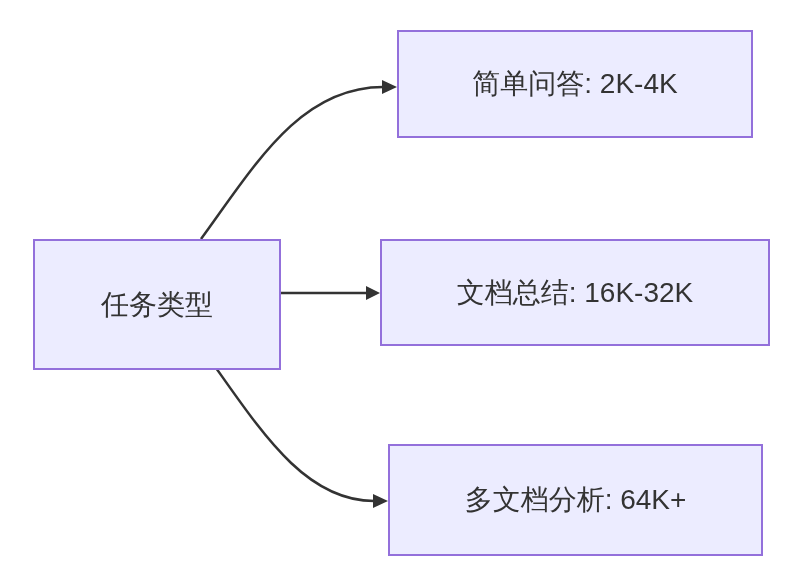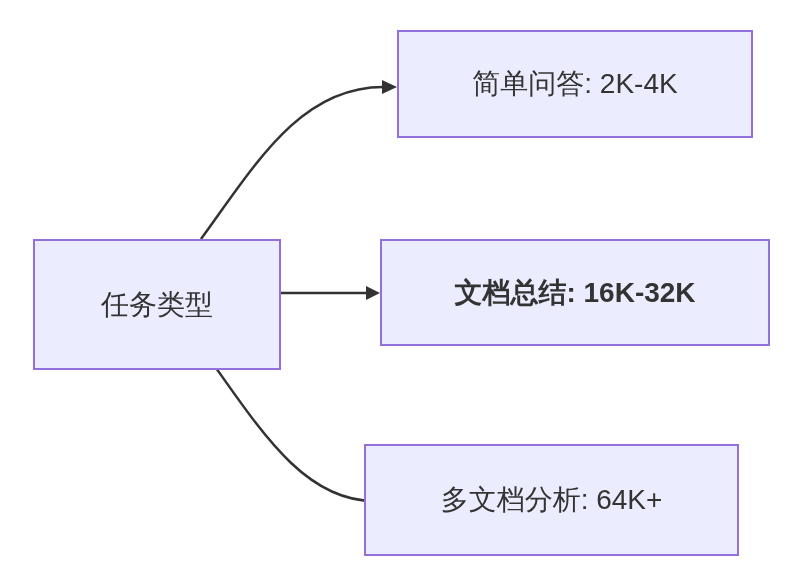--- a/index.html
+++ b/index.html
@@ -40,22 +40,22 @@
     font-size: 28px;
     line-height: 1;
     display: flex;
     align-items: center;
     justify-content: center;
     text-align: center;
     white-space: nowrap;
   }
   .node-root    { left: 33px;  top: 239px; width: 248px; height: 131px; }
   .node-simple  { left: 397px; top: 30px;  width: 356px; height: 108px; }
-  .node-summary { left: 380px; top: 239px; width: 390px; height: 107px; font-weight: bold; }
-  .node-multi   { left: 364px; top: 444px; width: 375px; height: 112px; }
+  .node-summary { left: 380px; top: 239px; width: 390px; height: 107px; }
+  .node-multi   { left: 388px; top: 444px; width: 375px; height: 112px; }
 </style>
 </head>
 <body>
 
 <div class="canvas">
 
   <svg class="edges" viewBox="0 0 787 572" xmlns="http://www.w3.org/2000/svg">
 
     <path class="edge-path" d="M 201 239 C 255 165, 300 87, 383 87"></path>
     <polygon class="arrowhead" points="382,80 382,94 397,87"></polygon>

